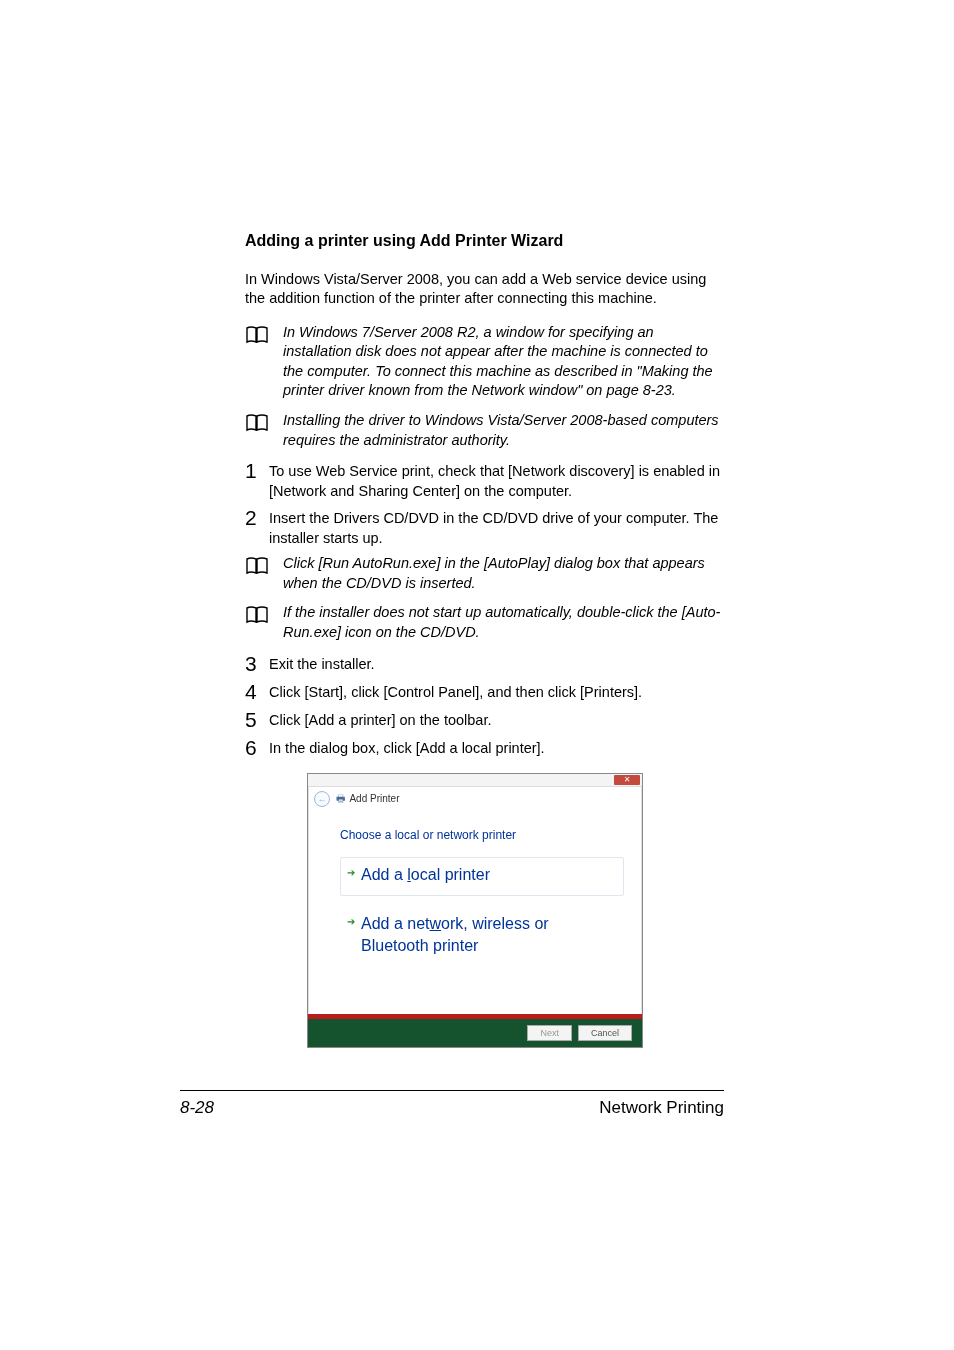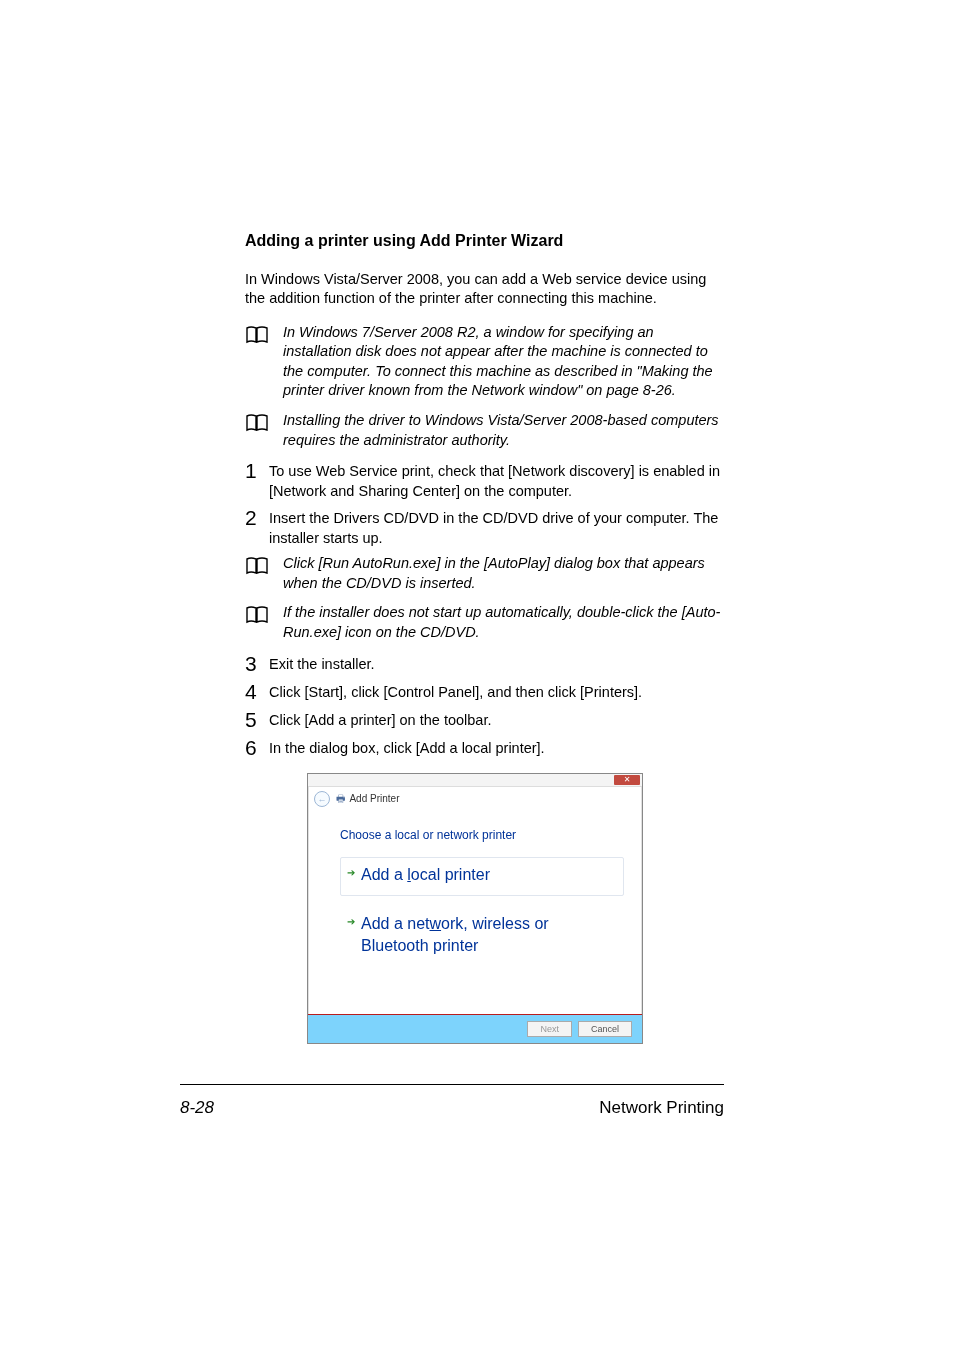--- a/index.html
+++ b/index.html
@@ -135,63 +135,63 @@
     font-size: 16px;
     margin-bottom: 2px;
   }
   .opt-title .uline { text-decoration: underline; }
   .opt-desc {
     color: #003399;
     font-size: 8px;
     line-height: 1.3;
   }
   .dlg-footer {
-    background: #7dd3fc;
-    border-top: 1px solid #b91c1c;
+    background: #14532d;
+    border-top: 5px solid #b91c1c;
     padding: 6px 10px;
     display: flex;
     justify-content: flex-end;
     gap: 6px;
   }
   .dlg-btn {
     font-size: 9px;
     padding: 2px 12px;
     border: 1px solid #aaa;
     background: #f4f4f4;
     color: #555;
   }
   .dlg-btn.disabled { color: #999; }
   .page-footer {
     position: absolute;
     left: 180px;
     right: 230px;
     bottom: 230px;
     border-top: 1px solid #000;
-    padding-top: 12px;
+    padding-top: 6px;
     display: flex;
     justify-content: space-between;
     font-size: 17px;
     margin-top: 28px;
   }
   .page-footer .pn { font-style: italic; }
 </style>
 </head>
 <body>
 
 <h2 class="section-title">Adding a printer using Add Printer Wizard</h2>
 
 <p class="intro">In Windows Vista/Server 2008, you can add a Web service device using the addition function of the printer after connecting this machine.</p>
 
 <div class="note">
   <span class="note-icon">
     <svg width="24" height="20" viewBox="0 0 24 20">
         <path d="M2 3 C2 3 6 1 11 3 L11 17 C6 15 2 17 2 17 Z M12 3 C17 1 22 3 22 3 L22 17 C22 17 17 15 12 17 Z" fill="none" stroke="#000" stroke-width="1.4"></path>
       </svg>
   </span>
-  <span class="note-text">In Windows 7/Server 2008 R2, a window for specifying an installation disk does not appear after the machine is connected to the computer. To connect this machine as described in "Making the printer driver known from the Network window" on page 8-26.</span>
+  <span class="note-text">In Windows 7/Server 2008 R2, a window for specifying an installation disk does not appear after the machine is connected to the computer. To connect this machine as described in "Making the printer driver known from the Network window" on page 8-23.</span>
 </div>
 
 <div class="note">
   <span class="note-icon">
     <svg width="24" height="20" viewBox="0 0 24 20">
         <path d="M2 3 C2 3 6 1 11 3 L11 17 C6 15 2 17 2 17 Z M12 3 C17 1 22 3 22 3 L22 17 C22 17 17 15 12 17 Z" fill="none" stroke="#000" stroke-width="1.4"></path>
       </svg>
   </span>
   <span class="note-text">Installing the driver to Windows Vista/Server 2008-based computers requires the administrator authority.</span>
 </div>

